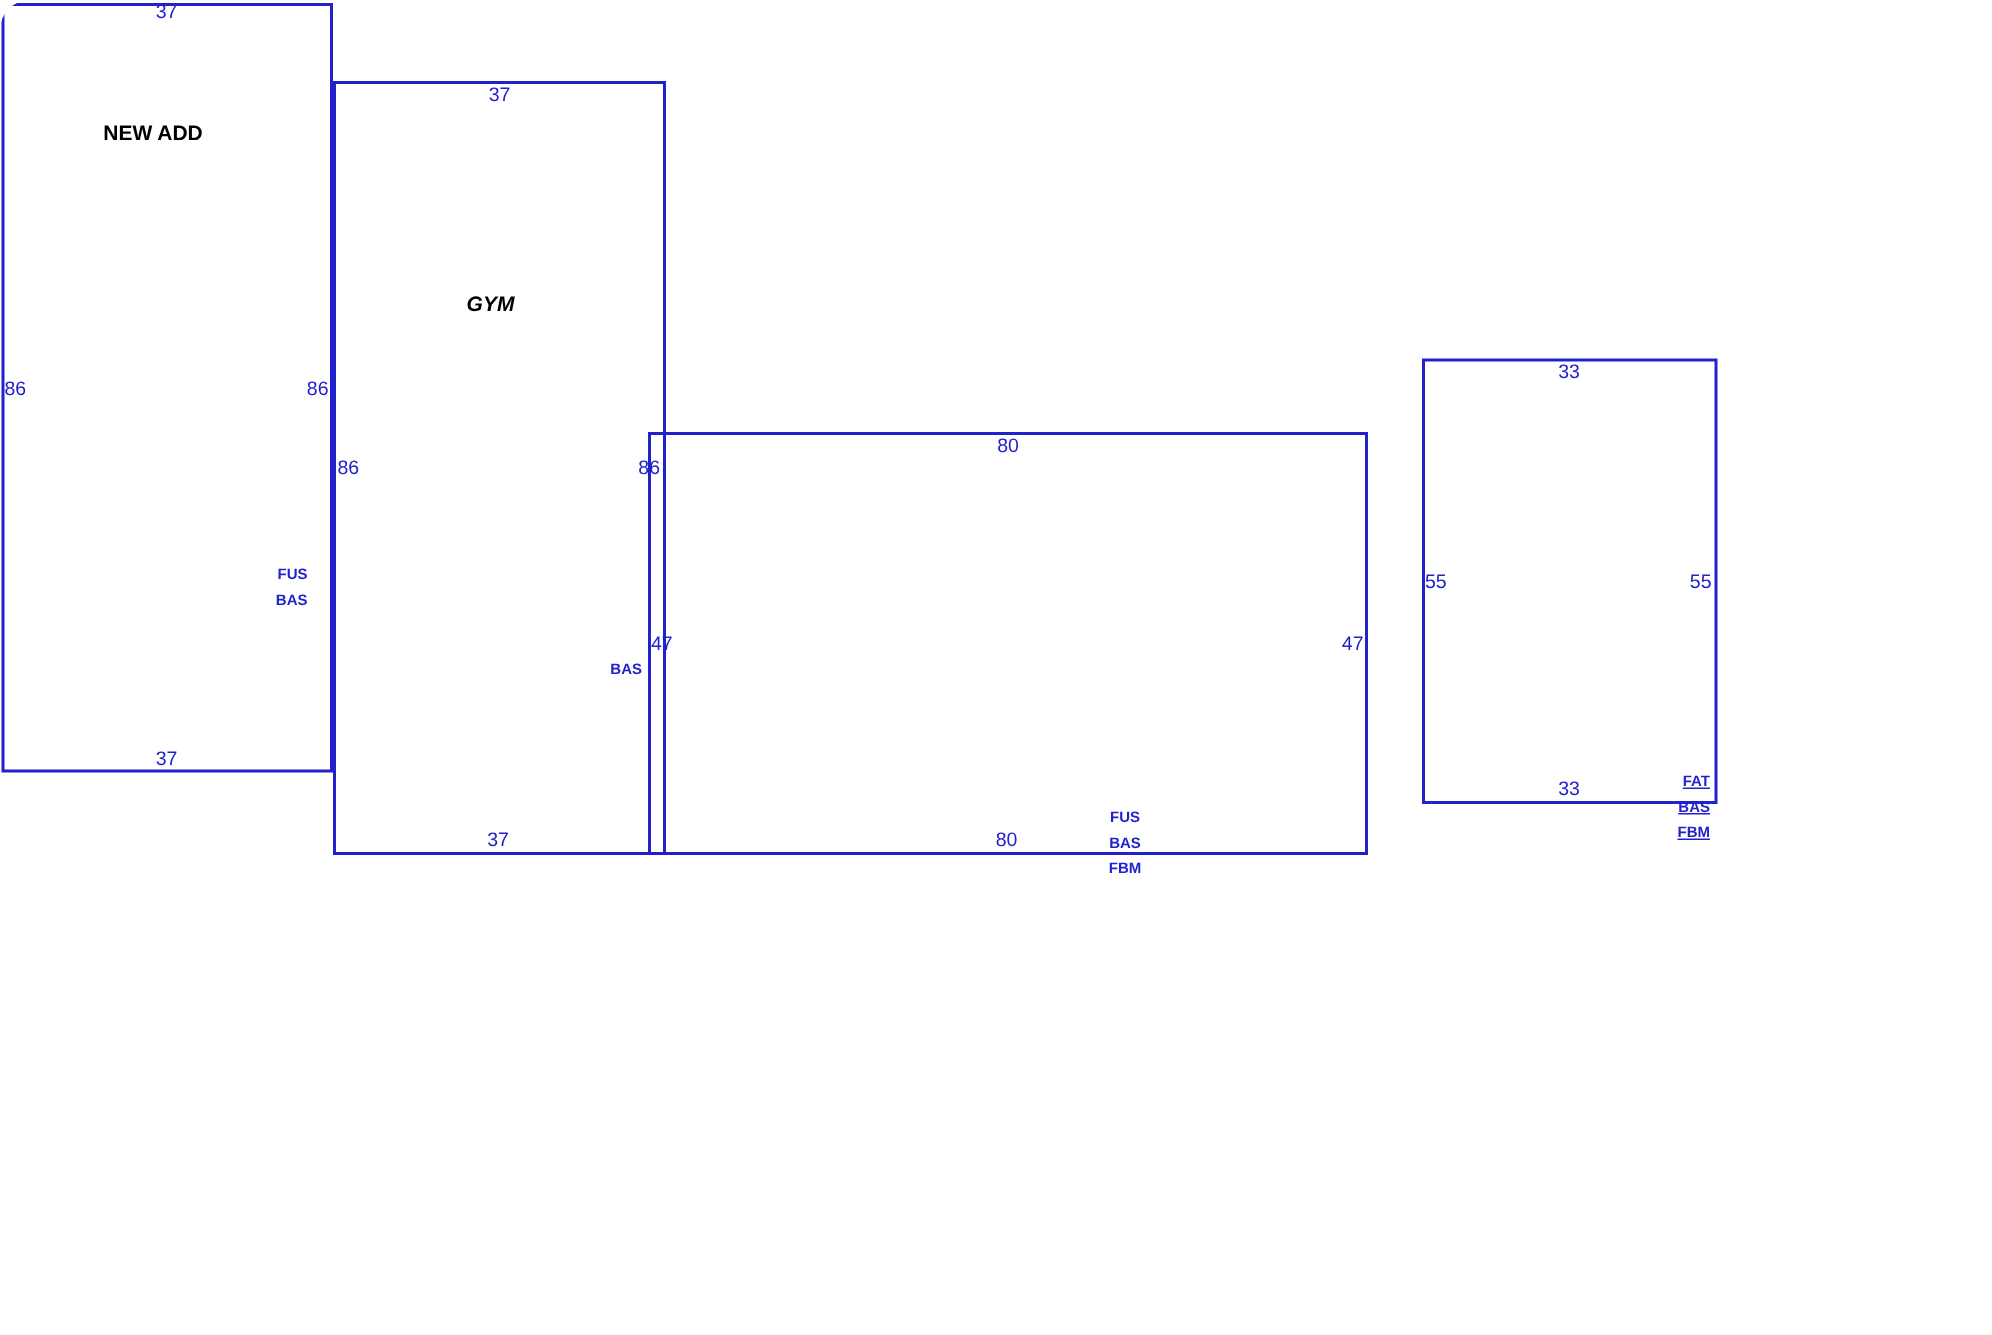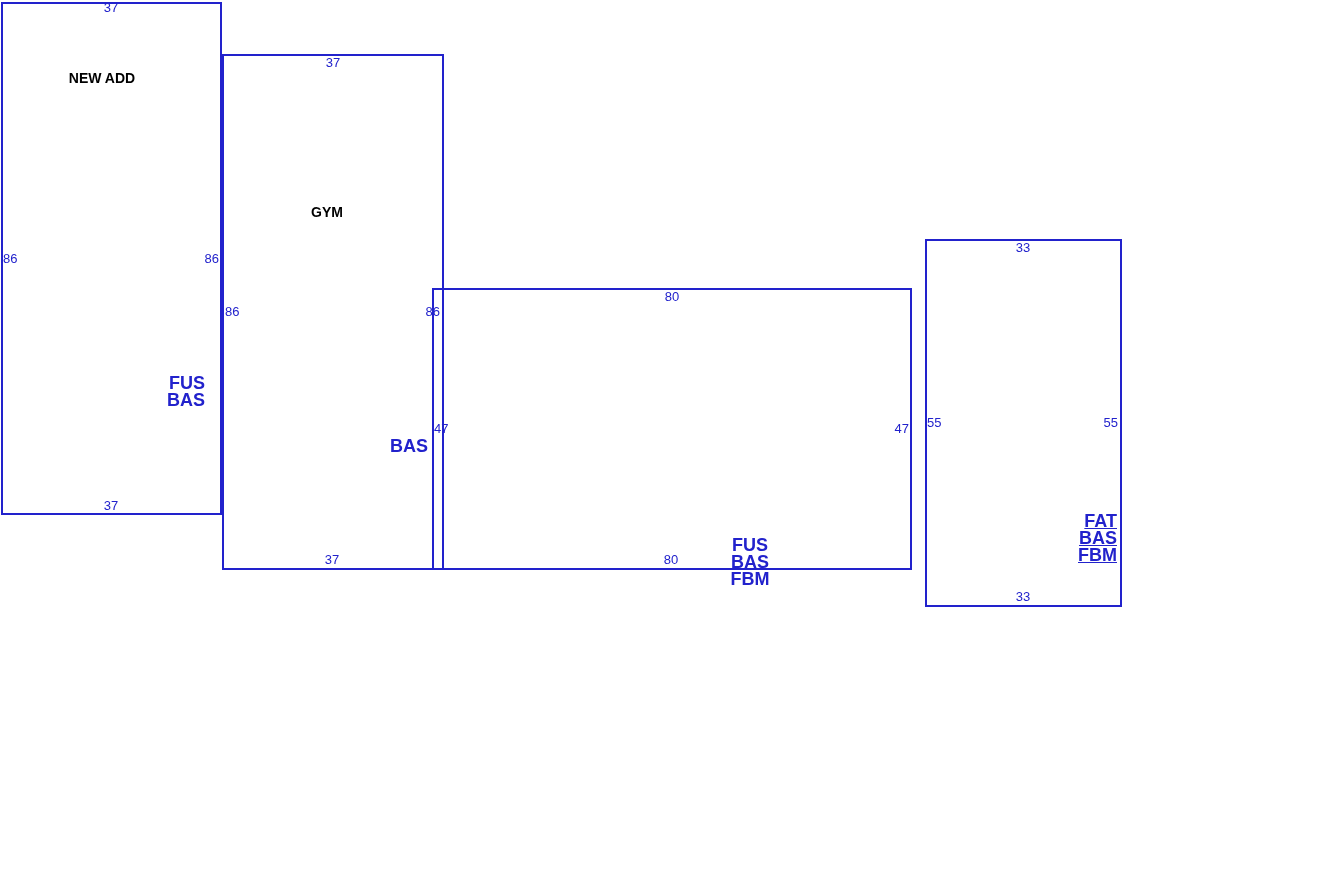--- a/index.html
+++ b/index.html
@@ -7,32 +7,33 @@
     padding: 0;
     background: #ffffff;
     font-family: "Liberation Sans", sans-serif;
   }
   #sketch-canvas {
     position: relative;
     width: 1328px;
     height: 890px;
     background: #ffffff;
     overflow: hidden;
+    border-radius: 20px;
   }
   .shape {
     position: absolute;
     border: 2px solid #2222cc;
     box-sizing: border-box;
     background: transparent;
   }
   
   #shape-new-add         { left: 1px;   top: 2px;   width: 221px; height: 513px; }
   #shape-gym             { left: 222px; top: 54px;  width: 222px; height: 516px; }
   #shape-basement-center { left: 432px; top: 288px; width: 480px; height: 282px; }
-  #shape-basement-right  { left: 925px; top: 239px; width: 197px; height: 368px; }
+  #shape-basement-right  { left: 948px; top: 239px; width: 197px; height: 297px; }
 
   .dim {
     position: absolute;
     font-size: 13px;
     line-height: 14px;
     color: #2222cc;
     white-space: nowrap;
   }
   .dim.top    { transform: translateX(-50%); }
   .dim.bottom { transform: translateX(-50%); }
@@ -42,52 +43,52 @@
   .room-name {
     position: absolute;
     font-size: 14px;
     font-weight: bold;
     color: #000000;
     white-space: nowrap;
     transform: translateX(-50%);
   }
   .area-type {
     position: absolute;
-    font-size: 18px;
+    font-size: 10px;
     font-weight: bold;
     color: #2222cc;
     line-height: 17px;
     white-space: nowrap;
   }
   .area-type.right-aligned { text-align: right; }
   .area-type.centered { text-align: center; transform: translateX(-50%); }
 </style>
 </head>
 <body>
 
 <div id="sketch-canvas">
 
   <div id="shape-new-add" class="shape">
     <div class="dim top" style="left:108px; top:-3px;">37</div>
     <div class="dim bottom" style="left:108px; bottom:0px;">37</div>
     <div class="dim left" style="left:0px;">86</div>
     <div class="dim right" style="right:1px;">86</div>
-    <div class="room-name" style="left:99px; top:66px;">NEW ADD</div>
+    <div class="room-name" style="left:99px; top:76px;">NEW ADD</div>
     <div class="area-type right-aligned" style="right:15px; top:371px;">
       <div>FUS</div>
       <div>BAS</div>
     </div>
   </div>
 
   <div id="shape-gym" class="shape">
     <div class="dim top" style="left:109px; top:0px;">37</div>
     <div class="dim bottom" style="left:108px; bottom:1px;">37</div>
     <div class="dim left" style="left:1px;">86</div>
     <div class="dim right" style="right:2px;">86</div>
-    <div class="room-name" style="left:103px; top:148px;">GYM</div>
+    <div class="room-name" style="left:103px; top:138px;font-style:italic;">GYM</div>
     <div class="area-type right-aligned" style="right:14px; top:382px;">
       <div>BAS</div>
     </div>
   </div>
 
   <div id="shape-basement-center" class="shape">
     <div class="dim top" style="left:238px; top:0px;">80</div>
     <div class="dim bottom" style="left:237px; bottom:1px;">80</div>
     <div class="dim left" style="left:0px;">47</div>
     <div class="dim right" style="right:1px;">47</div>

